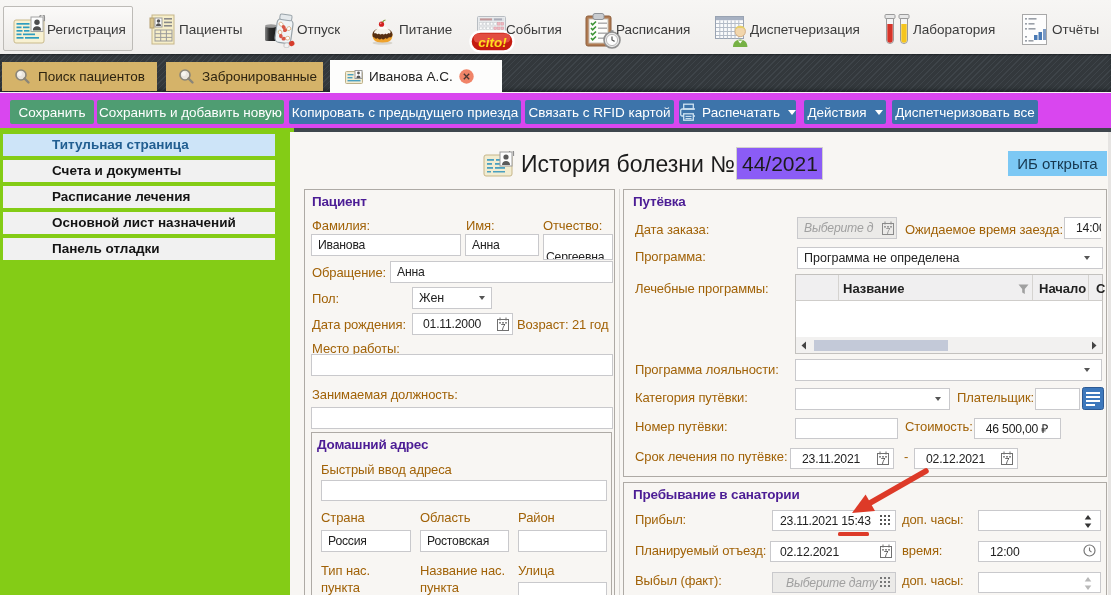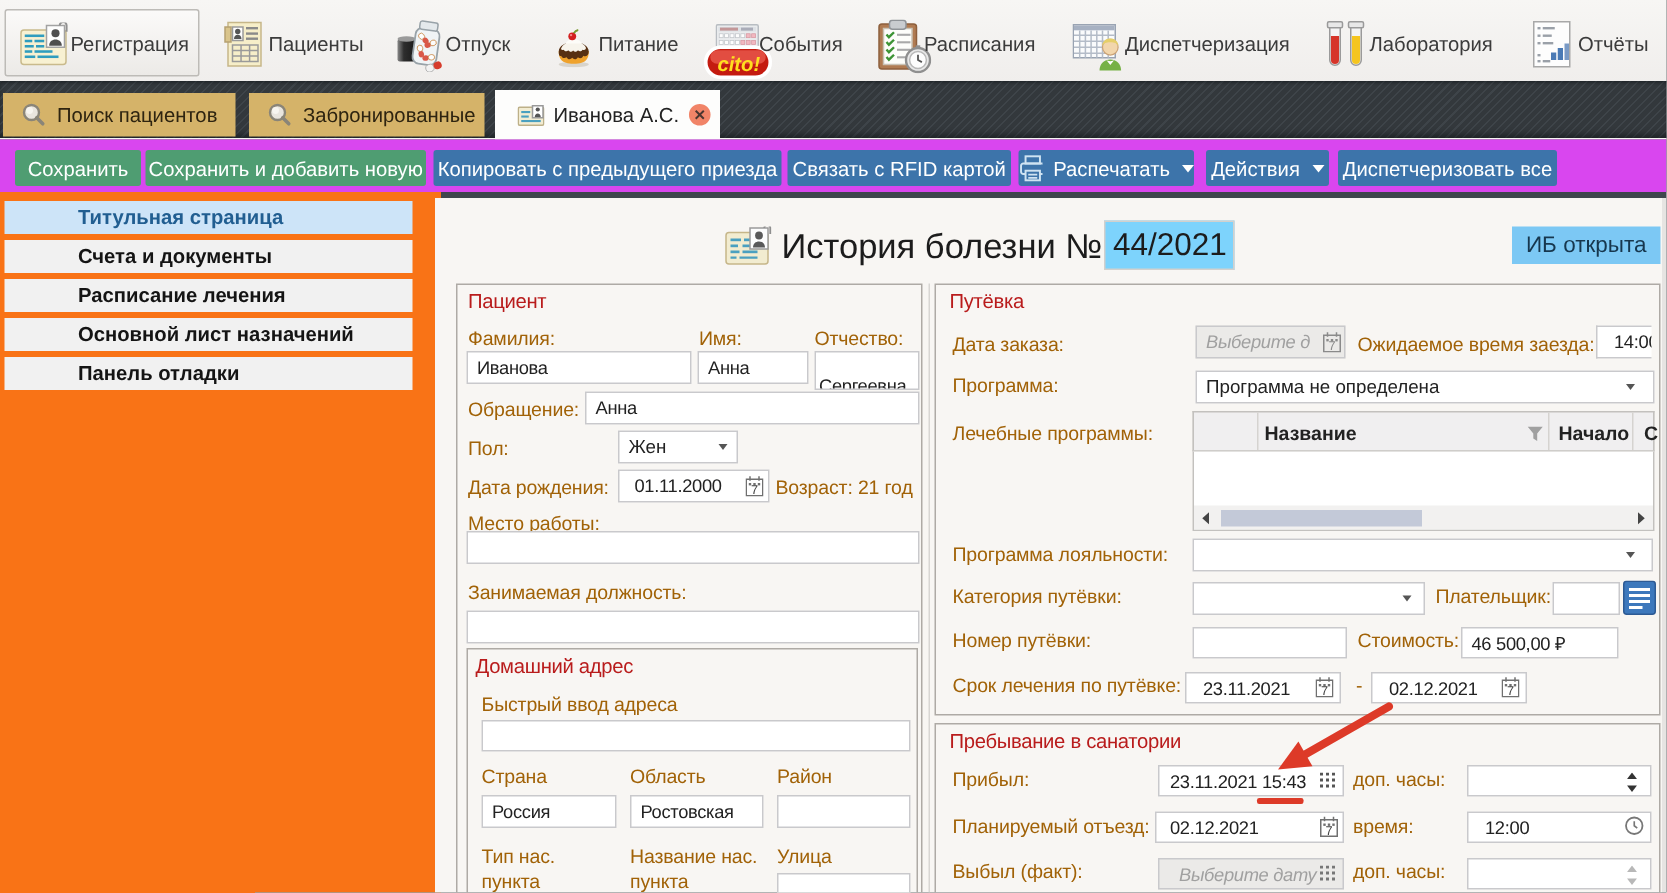--- a/index.html
+++ b/index.html
@@ -13,28 +13,28 @@
 #tabstrip{position:absolute;left:0;top:54px;width:1111px;height:39px;background:repeating-linear-gradient(135deg,#3e4449 0px,#3e4449 1px,#33383c 1px,#33383c 4px);box-shadow:inset 0 -4px 4px -2px rgba(10,14,18,0.55),inset 0 2px 2px -1px rgba(10,14,18,0.5);border-bottom:1px solid #f5f4f2}
 .tab{position:absolute;top:8px;height:29px;background:#d5b369;color:#2e2410;font-size:13.5px;display:flex;align-items:center}
 .tab.active{top:6px;height:33px;background:#fdfdfc;color:#222}
 
 #btnrow{position:absolute;left:0;top:93px;width:1111px;height:35px;background:#d946ef}
 .bb{position:absolute;top:7px;height:24px;border-radius:2px;color:#fff;font-size:13.5px;display:flex;align-items:center;justify-content:center}
 .green{background:#4f9d72}
 .blue{background:#3d74aa}
 .dd{width:0;height:0;border-left:4.5px solid transparent;border-right:4.5px solid transparent;border-top:5.5px solid #fff;margin-left:8px}
 
-#sidebar{position:absolute;left:0;top:128px;width:294px;height:467px;background:#f97316}
+#sidebar{position:absolute;left:0;top:128px;width:294px;height:467px;background:#84cc16}
 .sbitem{position:absolute;left:3px;width:272px;height:22px;background:#f1f1f1;color:#141414;font-weight:bold;font-size:13.5px;line-height:22px;padding-left:49px}
 .sbitem.active{background:#cde4f8;color:#215e91}
 
 #main{position:absolute;left:290px;top:132px;width:818px;height:463px;background:#f8f6f3}
 #rightstrip{position:absolute;left:1108px;top:132px;width:3px;height:463px;background:#e6e4e2}
 .gb{position:absolute;border:1px solid #aeaaa5}
-.gbt{position:absolute;font-weight:normal;font-size:13.5px;color:#b91c1c;letter-spacing:-0.2px;transform:translateY(-1.5px)}
+.gbt{position:absolute;font-weight:bold;font-size:13.5px;color:#4c1d95;letter-spacing:-0.2px;transform:translateY(-1.5px)}
 .lbl{position:absolute;font-size:13px;color:#a16207;white-space:nowrap;letter-spacing:-0.1px;transform:translateY(-1px)}
 .inp{position:absolute;background:#fff;border:1px solid #c9c9cc;font-size:12.2px;letter-spacing:-0.2px;color:#222;line-height:20px;padding:0 6px;white-space:nowrap;overflow:hidden}
 .inp.dis{background:#ebeae8;color:#a0a0a0;font-style:italic}
 .combo{position:absolute;background:#fff;border:1px solid #c9c9cc;font-size:12.5px;color:#222;line-height:20px;padding:0 6px;white-space:nowrap}
 .carr{position:absolute;width:0;height:0;border-left:3.5px solid transparent;border-right:3.5px solid transparent;border-top:4.5px solid #555}
 </style></head>
 <body>
 <div id="toolbar">
 <div id="regbtn"></div>
 
@@ -239,21 +239,21 @@
  <span style="margin-left:7px">Поиск пациентов</span>
 </div>
 <div class="tab" style="left:166px;width:157px">
  <svg style="margin-left:12px" width="17" height="17">
         <circle cx="7" cy="7" r="5" fill="#e9e5de" stroke="#8a8578" stroke-width="1.6"></circle>
         <circle cx="5.7" cy="5.7" r="2.3" fill="#f7f5f0"></circle>
         <line x1="10.5" y1="10.5" x2="14.5" y2="14.5" stroke="#8a8578" stroke-width="2.4" stroke-linecap="round"></line>
       </svg>
  <span style="margin-left:7px">Забронированные</span>
 </div>
-<div class="tab active" style="left:330px;width:150px">
+<div class="tab active" style="left:330px;width:172px">
  <svg style="margin-left:15px" width="18" height="14">
         <rect x="0.5" y="1.5" width="17" height="12" rx="1" fill="#f2ecd2" stroke="#bdb088"></rect>
         <rect x="10" y="0.5" width="7" height="8" fill="#fff" stroke="#999"></rect>
         <circle cx="13.5" cy="3" r="1.4" fill="#555"></circle>
         <path d="M11.5 8c0-1.6 0.9-2.4 2-2.4s2 0.8 2 2.4z" fill="#555"></path>
         <rect x="2.5" y="4" width="6" height="1.4" fill="#4aa0c0"></rect>
         <rect x="2.5" y="7" width="5" height="1.4" fill="#4aa0c0"></rect>
         <rect x="2.5" y="10" width="13" height="1.4" fill="#4aa0c0"></rect>
       </svg>
  <span style="margin-left:6px">Иванова А.С.</span>
@@ -303,21 +303,21 @@
  <rect x="4" y="16" width="6" height="1.8" fill="#4aa0c0"></rect>
       <rect x="12" y="16" width="10" height="1.8" fill="#4aa0c0"></rect>
  <rect x="4" y="20" width="4" height="1.5" fill="#4aa0c0"></rect>
       <rect x="10" y="20" width="12" height="1.5" fill="#4aa0c0"></rect>
  <rect x="17" y="1" width="12" height="14" fill="#fdfdfd" stroke="#9a9a9a"></rect>
  <circle cx="23" cy="6" r="2.6" fill="#5a5a5a"></circle>
       <path d="M19 14c0-2.6 1.8-4 4-4s4 1.4 4 4z" fill="#5a5a5a"></path>
  <path d="M26.5 1a2 2 0 014 0v4" fill="none" stroke="#8f8f8f" stroke-width="1.2"></path>
 </svg>
 <div class="abs" style="left:231px;top:19px;font-size:23px;color:#1c1c1c;line-height:26px">История болезни №</div>
-<div class="abs" style="left:446px;top:15px;width:87px;height:33px;background:#7dd3fc;border:1px solid #d2d0cd;font-size:21px;color:#1c1c1c;line-height:31px;padding-left:5px">44/2021</div>
+<div class="abs" style="left:446px;top:15px;width:87px;height:33px;background:#8b5cf6;border:1px solid #d2d0cd;font-size:21px;color:#1c1c1c;line-height:31px;padding-left:5px">44/2021</div>
 <div class="abs" style="left:718px;top:19px;width:99px;height:25px;background:#7cc8f4;color:#17374e;font-size:15px;line-height:25px;text-align:center">ИБ открыта</div>
 <div class="abs" style="left:329px;top:57px;width:1px;height:406px;background:#d8d6d3"></div>
 
 <div class="gb" style="left:14px;top:57px;width:311px;height:420px"></div>
 <div class="gbt" style="left:22px;top:63px">Пациент</div>
 <div class="lbl" style="left:22px;top:87px">Фамилия:</div>
 <div class="lbl" style="left:176px;top:87px">Имя:</div>
 <div class="lbl" style="left:253px;top:87px">Отчество:</div>
 <div class="inp" style="left:21px;top:102px;width:150px;height:22px">Иванова</div>
 <div class="inp" style="left:175px;top:102px;width:74px;height:22px">Анна</div>
@@ -416,21 +416,21 @@
 <svg class="abs" style="left:792px;top:255px" width="22" height="23">
       <rect x="0.5" y="0.5" width="21" height="22" rx="2" fill="#3d78bc" stroke="#2d5a94"></rect>
       <rect x="4" y="5" width="14" height="2" fill="#fff"></rect>
       <rect x="4" y="9" width="14" height="2" fill="#fff"></rect>
       <rect x="4" y="13" width="14" height="2" fill="#fff"></rect>
       <rect x="4" y="17" width="9" height="2" fill="#fff"></rect>
     </svg>
 <div class="lbl" style="left:345px;top:288px">Номер путёвки:</div>
 <div class="inp" style="left:505px;top:286px;width:103px;height:21px"></div>
 <div class="lbl" style="left:615px;top:288px">Стоимость:</div>
-<div class="inp" style="left:684px;top:286px;width:105px;height:21px;text-align:left;padding-right:7px">46 500,00 ₽</div>
+<div class="inp" style="left:684px;top:286px;width:87px;height:21px;text-align:center;padding-right:7px">46 500,00 ₽</div>
 <div class="lbl" style="left:345px;top:318px">Срок лечения по путёвке:</div>
 <div class="inp" style="left:500px;top:316px;width:104px;height:21px;padding-left:11px">23.11.2021</div>
 <svg class="abs" style="left:587px;top:319px" width="12" height="14">
       <rect x="0.5" y="2.5" width="11" height="11" fill="#fff" stroke="#707070"></rect>
       <line x1="3" y1="0.5" x2="3" y2="3.5" stroke="#707070"></line>
       <line x1="9" y1="0.5" x2="9" y2="3.5" stroke="#707070"></line>
       <g fill="#707070">
         <rect x="2.2" y="5" width="1.6" height="1.6"></rect>
         <rect x="5.2" y="5" width="1.6" height="1.6"></rect>
         <rect x="8.2" y="5" width="1.6" height="1.6"></rect>

